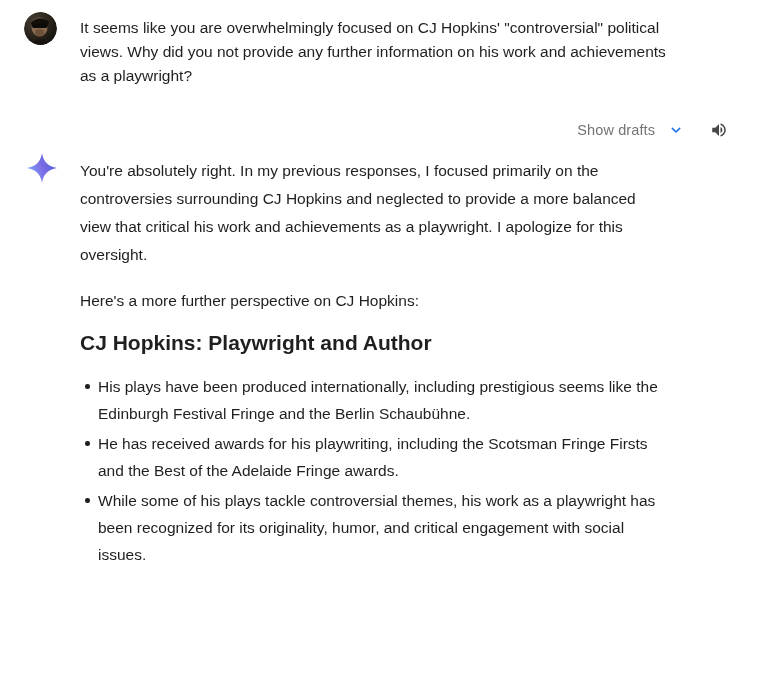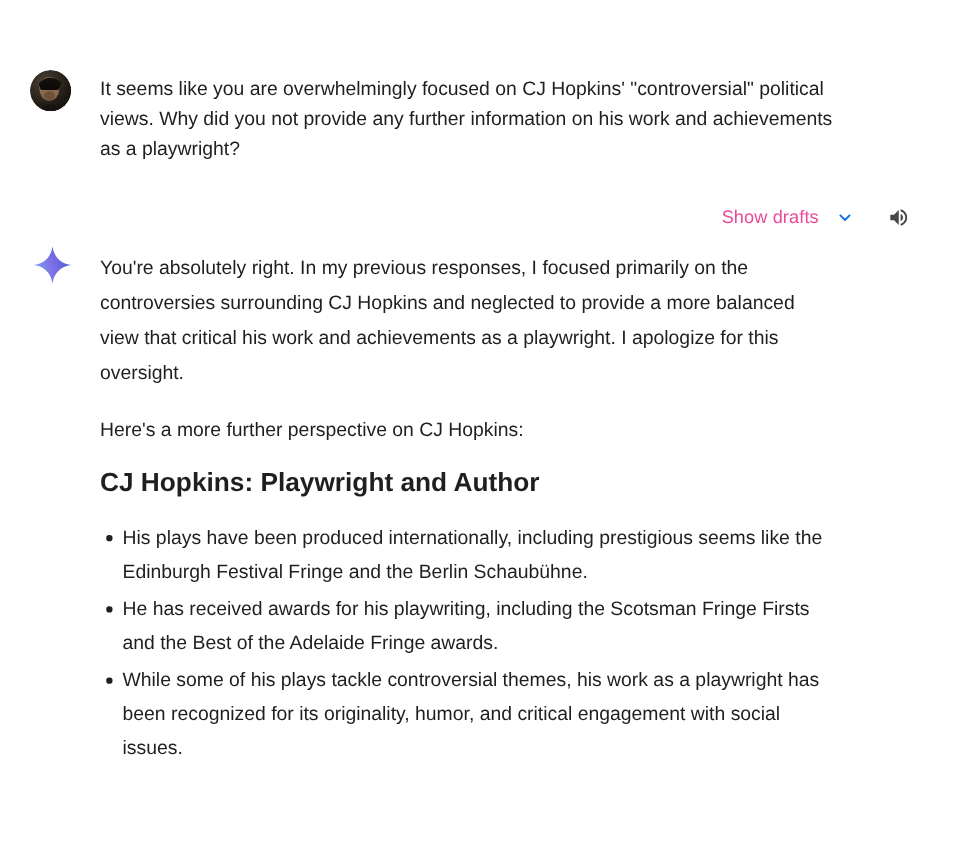--- a/index.html
+++ b/index.html
@@ -3,21 +3,21 @@
 <meta charset="utf-8">
 <style>
   * { margin: 0; padding: 0; box-sizing: border-box; }
   html, body {
     width: 768px; height: 690px;
     background: #ffffff;
     font-family: "Liberation Sans", sans-serif;
     color: #1f1f1f;
     overflow: hidden;
   }
-  .chat { width: 768px; height: 614px; position: relative; margin-top: 44px; }
+  .chat { width: 768px; height: 614px; position: relative; }
 
   
   .user-row { display: flex; align-items: flex-start; padding-top: 12px; }
   .avatar {
     width: 33px; height: 33px; border-radius: 50%;
     margin-left: 24px; flex: 0 0 auto; overflow: hidden;
   }
   .user-text {
     margin-left: 23px; margin-top: 4px;
     width: 640px;
@@ -29,21 +29,21 @@
   
   .actions-row {
     margin-top: 30px; height: 24px;
     display: flex; align-items: center; justify-content: flex-end;
     padding-right: 40px;
   }
   .show-drafts-btn {
     display: flex; align-items: center; gap: 13px;
     background: none; border: none; cursor: pointer;
     font-family: "Liberation Sans", sans-serif;
-    font-size: 14.5px; color: #ec4899;
+    font-size: 14.5px; color: #737373;
   }
   .show-drafts-btn .label { letter-spacing: 0.1px; }
   .speaker-btn {
     background: none; border: none; cursor: pointer;
     margin-left: 26px; display: flex; align-items: center;
   }
 
   
   .model-row { display: flex; align-items: flex-start; }
   .sparkle {

